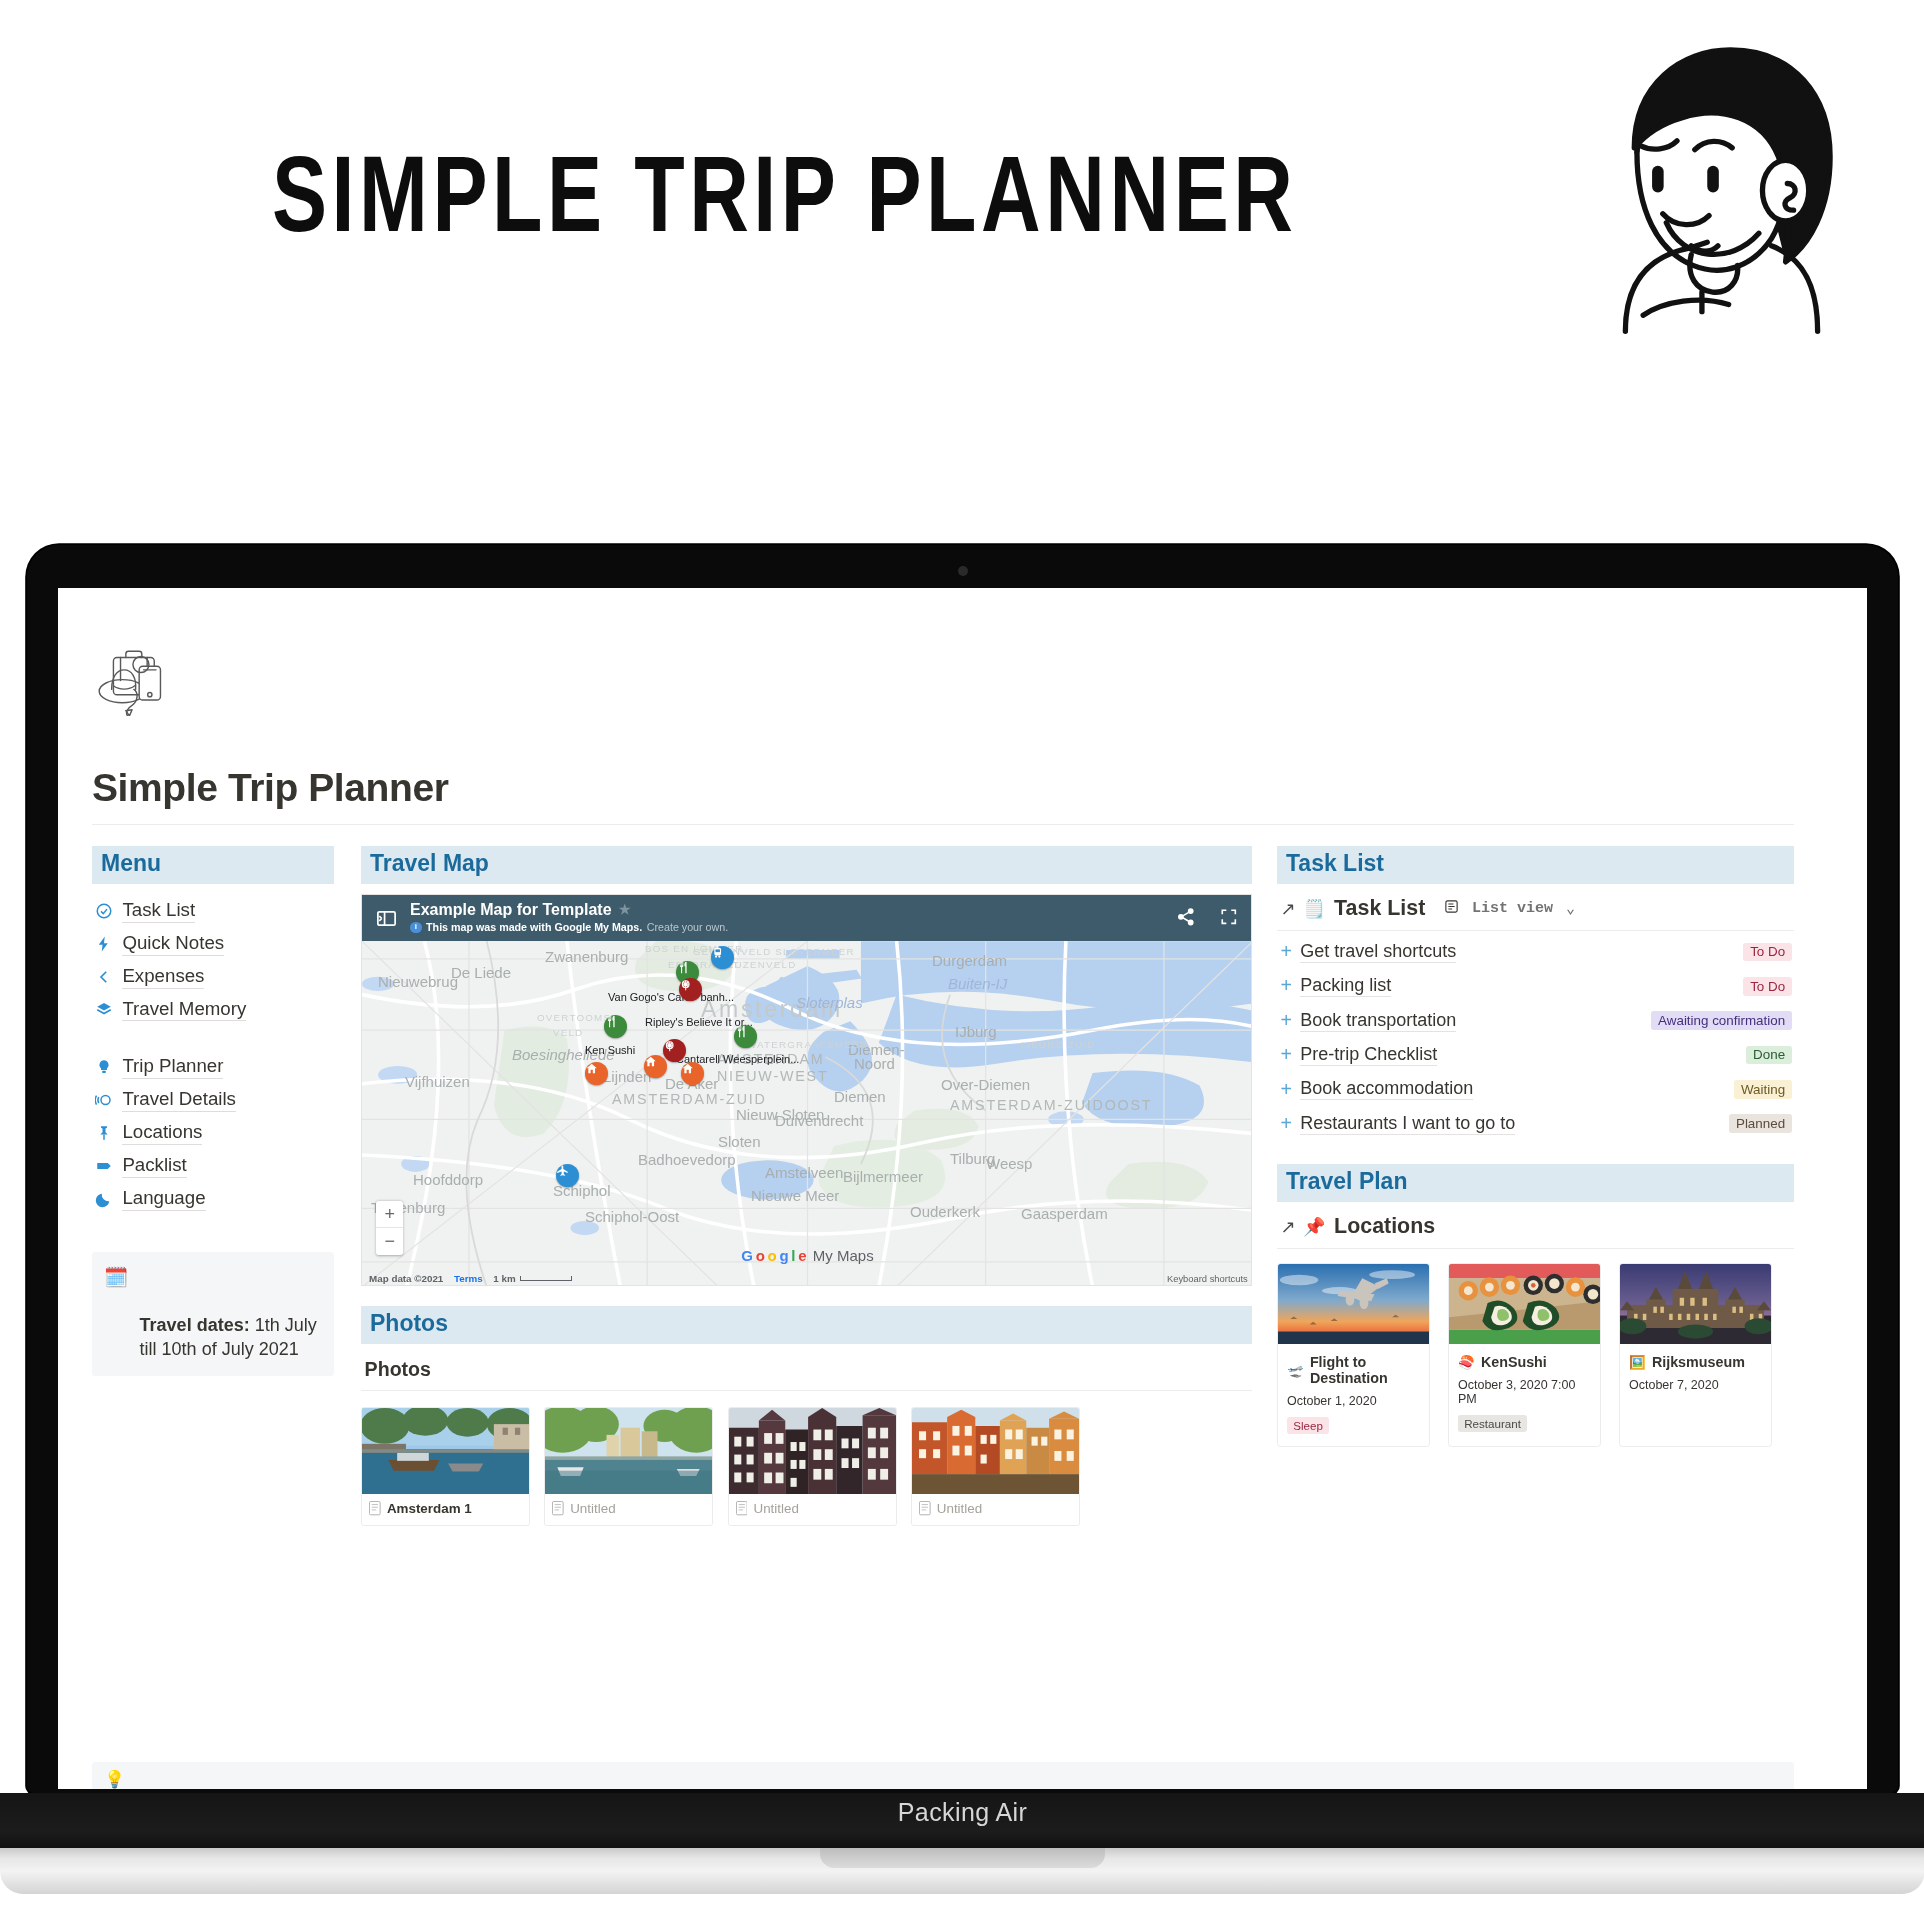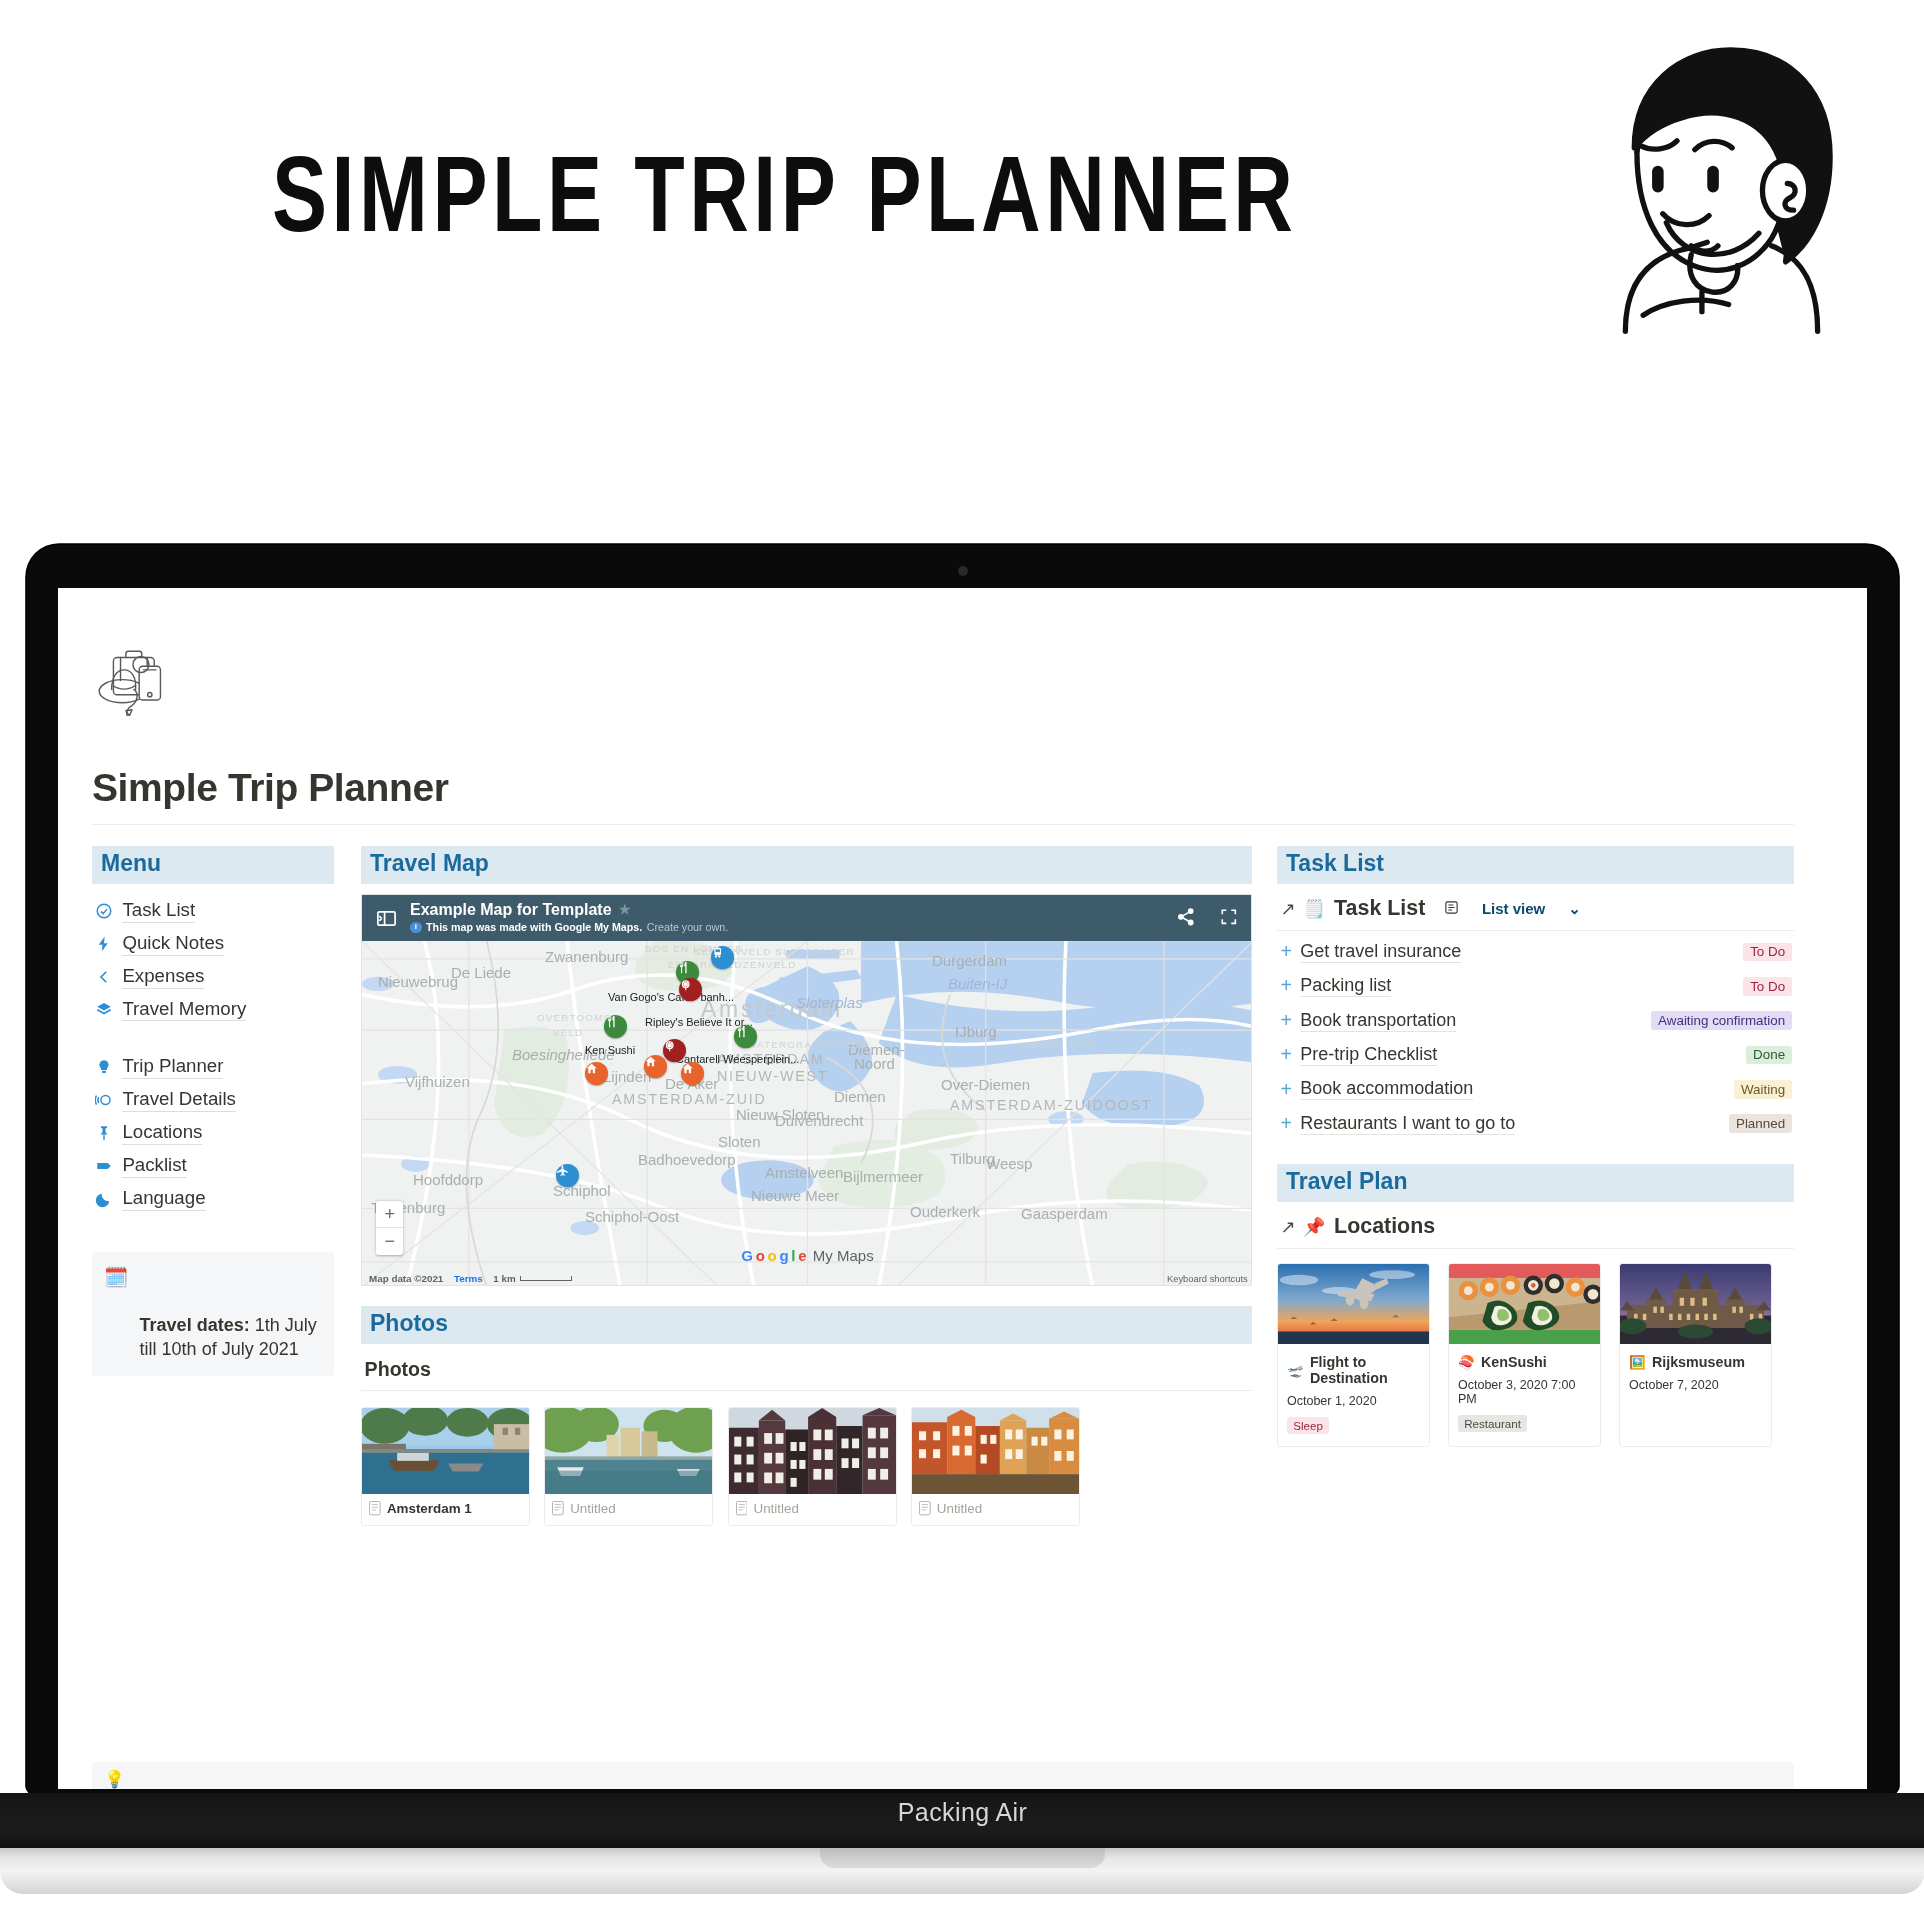--- a/index.html
+++ b/index.html
@@ -162,21 +162,21 @@
   .ph-cap { display:flex; align-items:center; gap:6.2px; padding:7.1px 7.1px 9px 7.1px; font-size:13.4px; }
   .ph-cap .pgicon { width:11.6px; height:14.3px; flex:0 0 11.6px; }
   .ph-cap.untitled { color:#a5a29c; }
   .ph-cap.named { color:#37352f; font-weight:700; }
 
   
   .db-head { display:flex; align-items:center; gap:8px; margin-top:12.5px; padding:0 1.8px 0 3.6px; }
   .db-arrow { color:#4c4a46; font-size:18px; line-height:1; }
   .db-emoji { font-size:18px; }
   .db-title { font-size:21.4px; font-weight:700; color:#37352f; }
-  .db-view { display:flex; align-items:center; gap:23px; margin-left:10.7px; font-size:15px; color:#0c4a6e; font-weight:600;}
+  .db-view { display:flex; align-items:center; gap:13px; margin-left:10.7px; font-size:15px; color:#737373; font-weight:600;font-family:Liberation Mono, monospace;}
   .db-view svg { width:15px; height:15px; }
   .db-rule { height:0.9px; background:#ececec; margin:9px 0 3.6px 0; }
   .task-row { display:flex; align-items:center; padding:6.2px 1.8px 6.2px 3.6px; }
   .task-plus { color:#5aa7d6; font-size:19.6px; width:19.6px; flex:0 0 19.6px; line-height:1; }
   .task-name { font-size:18px; color:#37352f; border-bottom:0.9px solid #e4e3e1; }
   .task-tag { margin-left:auto; font-size:13.4px; padding:1.8px 7.1px; border-radius:2.7px; white-space:nowrap; }
 
   
   .loc-grid { display:flex; flex-wrap:wrap; gap:18px; margin-top:14.3px; }
   .loc-card { width:153px; border:0.9px solid #ececec; border-radius:3.6px; overflow:hidden; background:#fff; }
@@ -806,21 +806,21 @@
                       </svg>
                   </span>
                   <span>List view</span>
                   <span>⌄</span>
                 </span>
               </div>
               <div class="db-rule"></div>
               <div id="task-rows">
                   <div class="task-row">
                     <span class="task-plus">+</span>
-                    <span class="task-name">Get travel insurance</span>
+                    <span class="task-name">Get travel shortcuts</span>
                     <span class="task-tag" style="background:#fbe4e8;color:#9b2540">To Do</span>
                   </div>
                   <div class="task-row">
                     <span class="task-plus">+</span>
                     <span class="task-name">Packing list</span>
                     <span class="task-tag" style="background:#fbe4e8;color:#9b2540">To Do</span>
                   </div>
                   <div class="task-row">
                     <span class="task-plus">+</span>
                     <span class="task-name">Book transportation</span>

